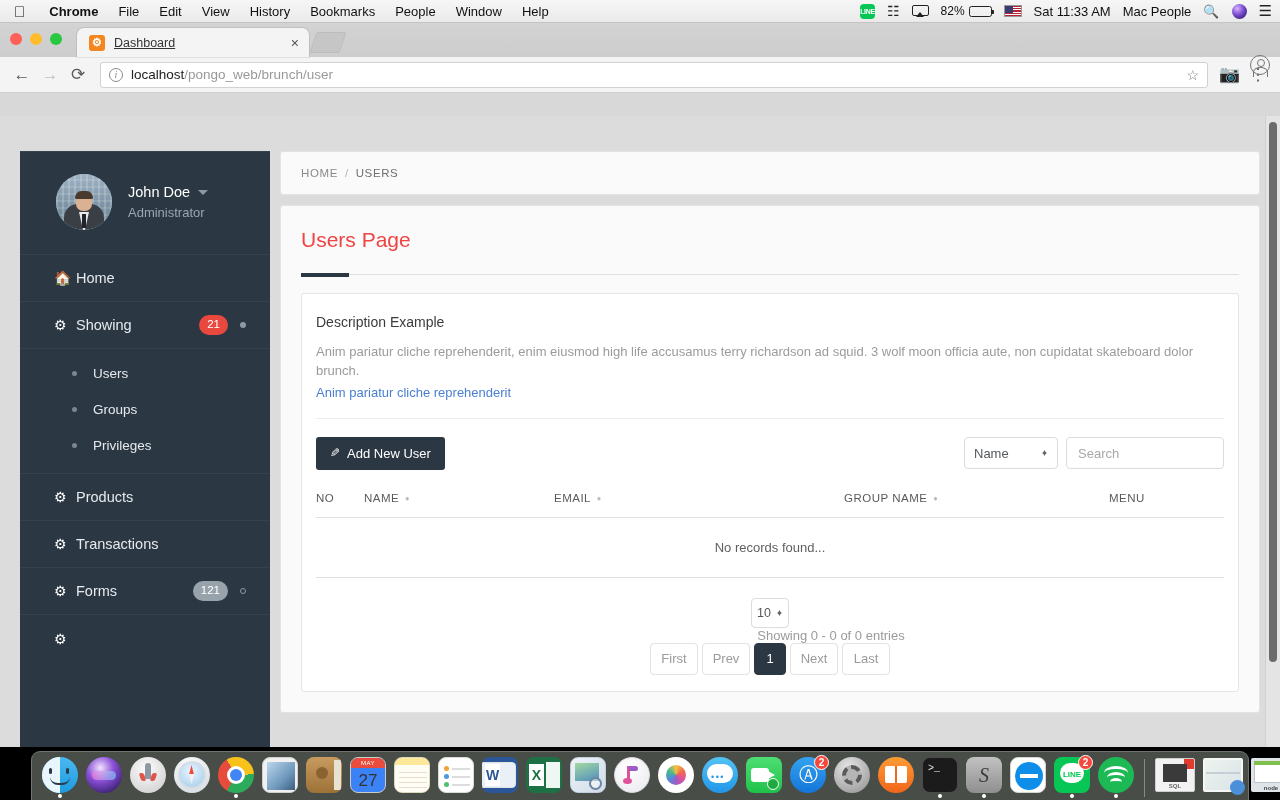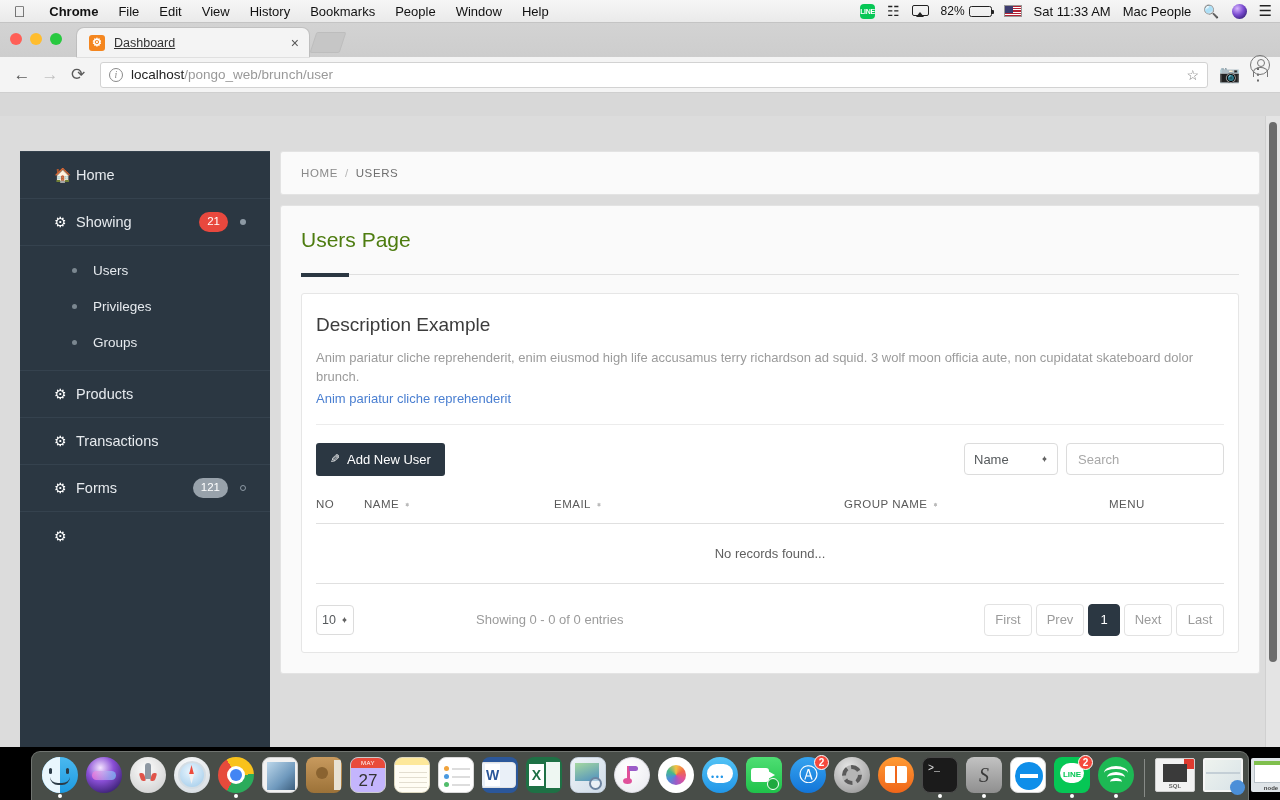--- a/index.html
+++ b/index.html
@@ -251,33 +251,33 @@
     background: #fafafa; border: 1px solid #e3e3e3; border-radius: 3px;
     height: 44px; display: flex; align-items: center; padding: 0 20px;
     font-size: 11.5px; letter-spacing: 0.6px; color: #8a8a8a;
   }
   .bc-sep { margin: 0 7px; color: #b5b5b5; }
   .bc-cur { color: #6f6f6f; }
   .content-card {
     margin-top: 10px; background: #fafafa; border: 1px solid #e3e3e3;
     border-radius: 3px; padding: 22px 20px 20px;
   }
-  .page-title { font-size: 21px; color: #4d7c0f; font-weight: normal; }
+  .page-title { font-size: 21px; color: #ef4444; font-weight: normal; }
   .title-rule {
     margin-top: 22px; height: 1px; background: #e0e0e0; position: relative;
   }
   .title-rule::before {
     content:''; position: absolute; left:0; top:-1.5px; width: 48px; height: 4px;
     background: #2b3742;
   }
   .inner-card {
     margin-top: 18px; background: #fff; border: 1px solid #e6e6e6;
     border-radius: 3px; padding: 20px 14px 16px;
   }
-  .desc-title { font-size: 19px; color: #3c3c3c; font-weight: normal; }
+  .desc-title { font-size: 14px; color: #3c3c3c; font-weight: normal; }
   .desc-text {
     margin-top: 13px; font-size: 13px; color: #9b9b9b; line-height: 1.45;
   }
   .desc-link {
     display: block; margin-top: 4px; font-size: 13px; color: #4a7fd1;
     text-decoration: none;
   }
   .divider { margin: 18px 0 0; height: 1px; background: #ececec; }
   .ctrl-row {
     margin-top: 18px; display: flex; align-items: center; justify-content: space-between;
@@ -313,21 +313,21 @@
   .sorter {
     display: inline-flex; flex-direction: column; gap: 1px; margin-left: 5px;
     vertical-align: middle; line-height: 0;
   }
   .sorter i { font-size: 6px; font-style: normal; color: #bbb; }
   .empty-row td {
     text-align: center; font-size: 13px; color: #5f5f5f; padding: 22px 0;
     border-bottom: 1px solid #e0e0e0;
   }
   .pager-row {
-    margin-top: 20px; display: flex; align-items: center; justify-content: flex-start;
+    margin-top: 20px; display: flex; align-items: center; justify-content: flex-start; flex-direction: column;
   }
   .len-sel {
     width: 38px; height: 30px; border: 1px solid #dcdcdc; border-radius: 4px;
     background: #fff; display: flex; align-items: center; padding: 0 5px;
     font-size: 12.5px; color: #55595c;
   }
   .showing { font-size: 13px; color: #9b9b9b; margin-left: 122px; flex: 1; }
   .pager { display: flex; gap: 4px; }
   .pg {
     min-width: 48px; height: 32px; border: 1px solid #e2e2e2; border-radius: 4px;
@@ -423,21 +423,21 @@
     background: linear-gradient(135deg,#bcd7ea,#6f99bd 60%,#3d5f7e);
   }
   .ic-contacts { background: linear-gradient(180deg,#c89a5e,#9c7238); }
   .ic-contacts .pg2 {
     position:absolute; right:1px; top:3px; width:7px; height:30px; background:#e8e2d4;
   }
   .ic-contacts .per {
     position:absolute; left:10px; top:10px; width:12px; height:12px; border-radius:50%;
     background:#8a6330;
   }
-  .ic-cal { background:#c4b5fd; border:1px solid #ccc; }
+  .ic-cal { background:#3b82f6; border:1px solid #ccc; }
   .ic-cal .hdr {
     position:absolute; left:0; top:0; width:100%; height:10px; background:#e94b3c;
     color:#fff; font-size:6px; text-align:center; line-height:10px; letter-spacing:.5px;
   }
   .ic-cal .day {
     position:absolute; left:0; top:10px; width:100%; height:26px; color:#333;
     font-size:17px; text-align:center; line-height:26px;
   }
   .ic-notes { background: linear-gradient(180deg,#fde89a 0 20%, #fffdf4 20% 100%); border:1px solid #ddd8c0; }
   .ic-notes .ln {
@@ -626,20 +626,38 @@
     </div>
     <span class="tb-btn">📷</span>
     <span class="tb-btn">⋮</span>
   </div>
   <div class="profile-btn"></div>
 
   <div class="viewport">
 
     <div class="sidebar">
 
+      <div class="profile">
+        <div class="avatar">
+          <span class="bg"></span>
+            <span class="bldg"></span>
+          <span class="suit"></span>
+            <span class="shirt"></span>
+            <span class="tie"></span>
+          <span class="head"></span>
+            <span class="hair"></span>
+        </div>
+        <div class="profile-txt">
+          <div class="profile-name">
+            <span>John Doe</span>
+            <span class="caret-dn"></span>
+          </div>
+          <div class="profile-role">Administrator</div>
+        </div>
+      </div>
 
       <div class="nav">
         <div class="nav-item">
           <span class="ico">🏠</span>
           <span class="lbl">Home</span>
         </div>
 
         <div class="nav-item">
           <span class="ico">⚙</span>
           <span class="lbl">Showing</span>
@@ -647,25 +665,25 @@
           <span class="dot-open"></span>
         </div>
 
         <div class="nav-sub">
           <div class="sub-item">
             <span class="sub-bullet"></span>
             <span>Users</span>
           </div>
           <div class="sub-item">
             <span class="sub-bullet"></span>
-            <span>Privileges</span>
+            <span>Groups</span>
           </div>
           <div class="sub-item">
             <span class="sub-bullet"></span>
-            <span>Groups</span>
+            <span>Privileges</span>
           </div>
         </div>
 
         <div class="nav-item">
           <span class="ico">⚙</span>
           <span class="lbl">Products</span>
         </div>
 
         <div class="nav-item">
           <span class="ico">⚙</span>

